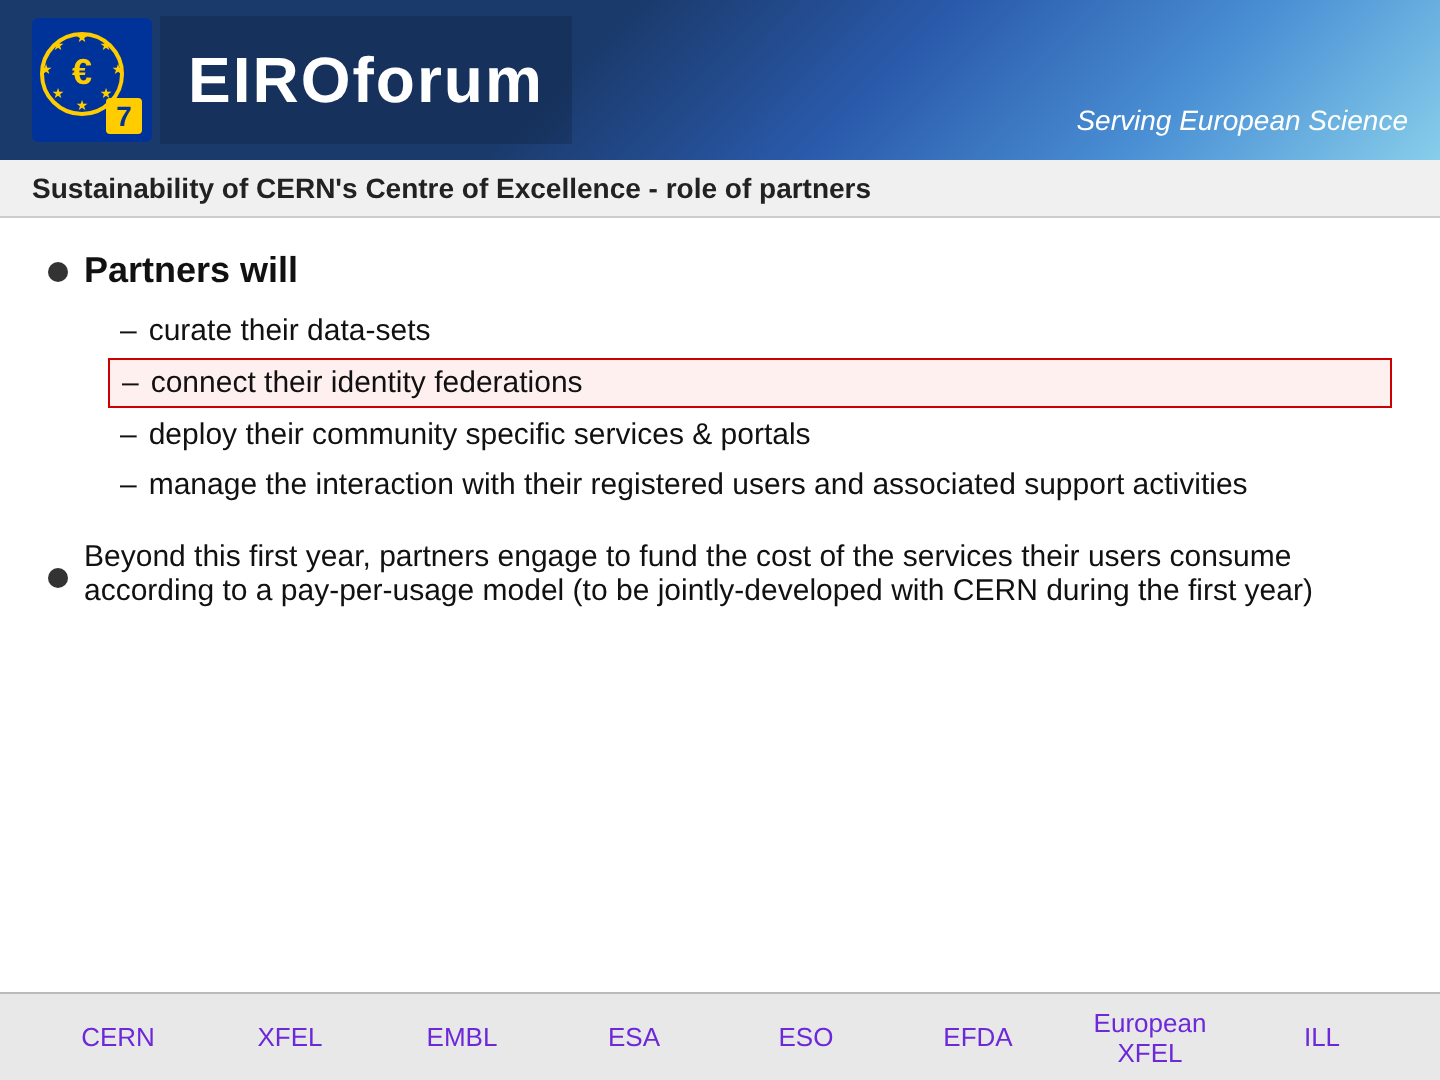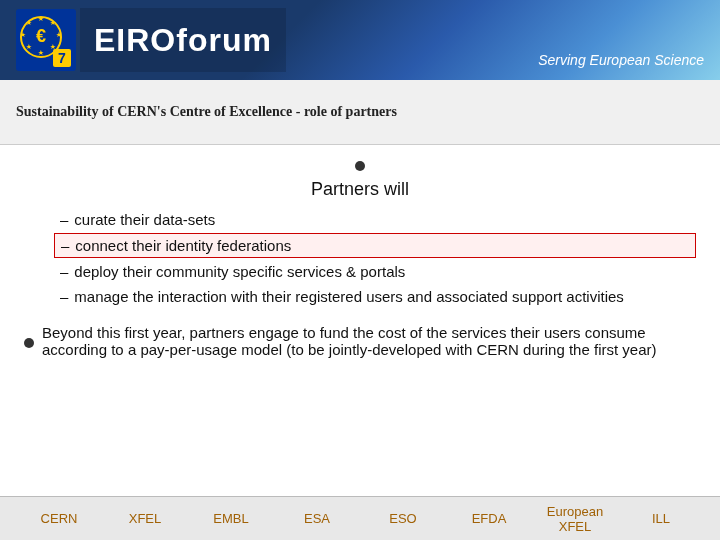--- a/index.html
+++ b/index.html
@@ -44,25 +44,24 @@
       bottom: 12px;
       color: #fff;
       font-size: 14px;
       font-style: italic;
     }
 
     
     .title-bar {
       background: #f0f0f0;
       border-bottom: 1px solid #ccc;
-      padding: 24px 16px;
+      padding: 6px 16px;
       font-size: 14px;
       font-weight: bold;
       color: #222;
-      font-family: Liberation Serif, serif;
     }
 
     
     .main-content {
       flex: 1;
       padding: 16px 24px;
       display: flex;
       flex-direction: column;
       gap: 16px;
     }
@@ -71,24 +70,23 @@
       display: flex;
       flex-direction: column;
       gap: 4px;
     }
 
     .bullet-header {
       display: flex;
       align-items: center;
       gap: 8px;
       font-size: 18px;
-      font-weight: normal;
+      font-weight: bold;
       color: #111;
       margin-bottom: 4px;
-      flex-direction: column;
     }
 
     .bullet-dot {
       width: 10px;
       height: 10px;
       background: #333;
       border-radius: 50%;
       flex-shrink: 0;
     }
 
@@ -141,21 +139,21 @@
       display: flex;
       align-items: center;
       padding: 0 16px;
       gap: 0;
     }
 
     .footer-item {
       flex: 1;
       text-align: center;
       font-size: 13px;
-      color: #a16207;
+      color: #6d28d9;
       font-weight: 500;
     }
 
     .header-logo-block {
       display: flex;
       align-items: center;
       gap: 0;
     }
 
     .e7-block {

